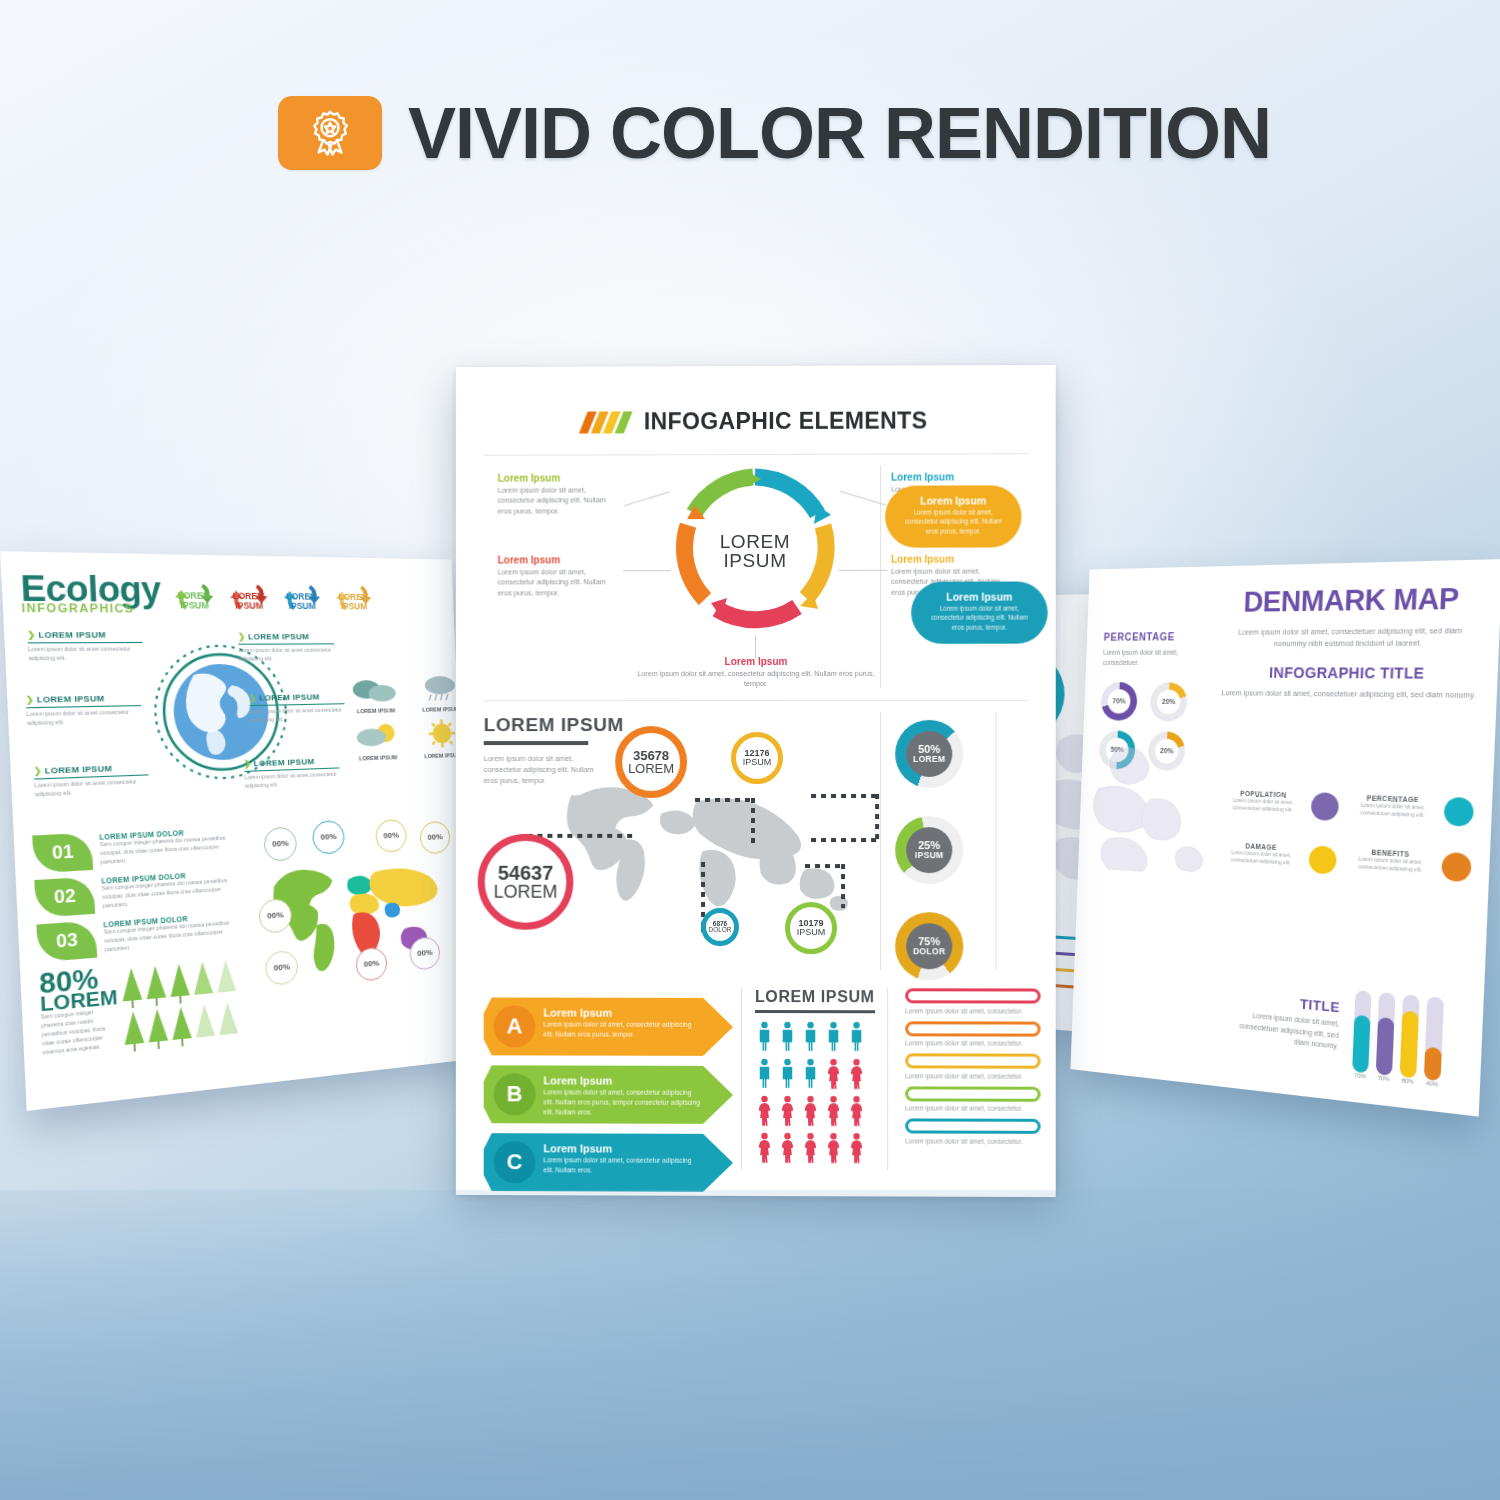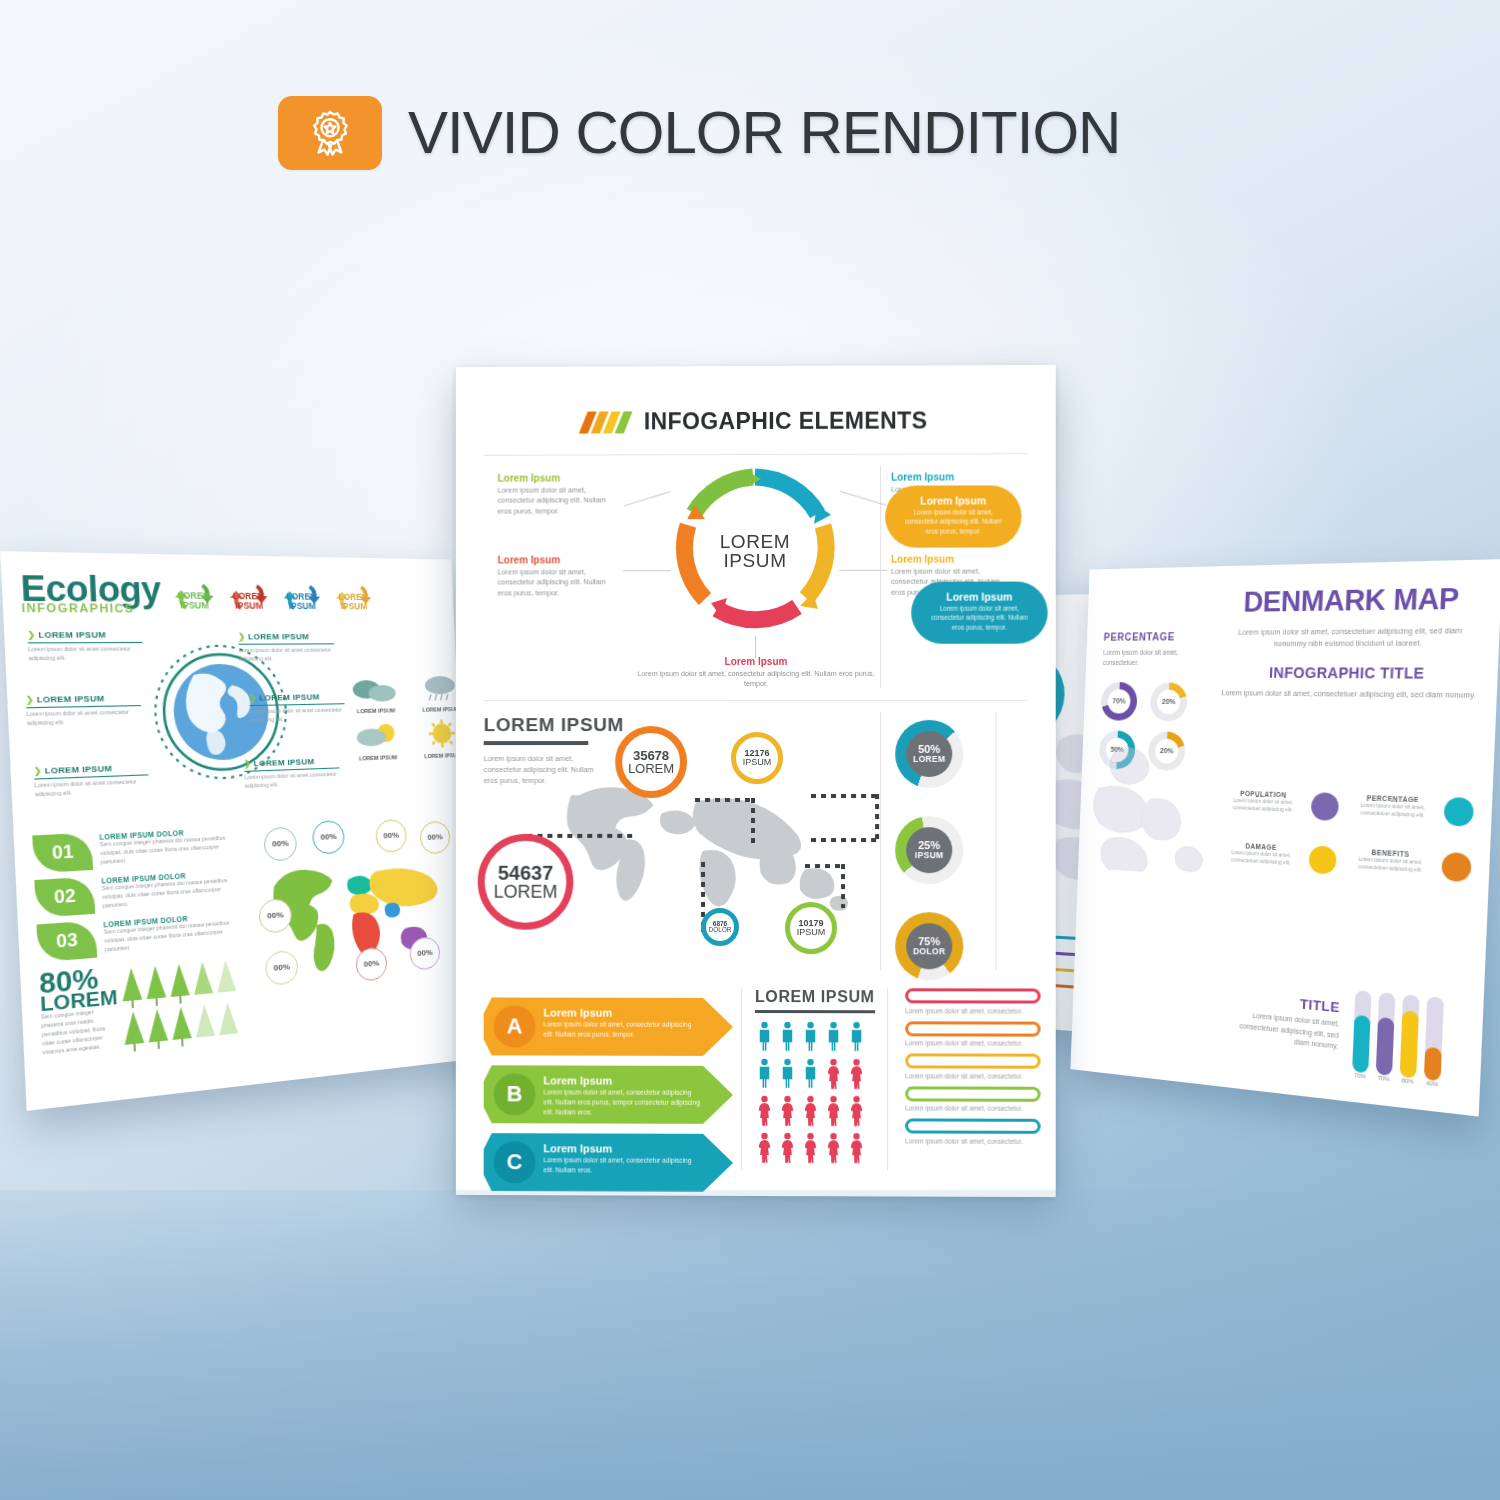--- a/index.html
+++ b/index.html
@@ -13,21 +13,21 @@
     position:relative;width:1500px;height:1500px;overflow:hidden;
     background:
       radial-gradient(ellipse 1100px 700px at 46% 30%, rgba(255,255,255,.95) 0%, rgba(255,255,255,0) 62%),
       linear-gradient(152deg,#f4f8fc 0%,#eaf1f8 22%,#dde8f3 42%,#c3d8e9 60%,#9cc0d9 78%,#7ea9c8 100%);
   }
   
   .header{position:absolute;left:278px;top:96px;display:flex;align-items:center;gap:26px;}
   .badge-tile{width:104px;height:74px;border-radius:14px;background:#F2942B;
     display:flex;align-items:center;justify-content:center;box-shadow:0 1px 3px rgba(0,0,0,.08);}
   .badge-tile svg{width:52px;height:52px;}
-  .headline{font-size:60px;font-weight:normal;letter-spacing:-1px;color:#33383c;
+  .headline{font-size:72px;font-weight:bold;letter-spacing:-1px;color:#33383c;
     line-height:1;white-space:nowrap;text-shadow:0 2px 3px rgba(120,140,160,.35);}
 
   
   .poster{position:absolute;background:#fff;overflow:hidden;}
   .poster::after{content:"";position:absolute;inset:0;pointer-events:none;}
 
   
   #center-poster{
     left:455px;top:366px;width:600px;height:830px;
     box-shadow:0 18px 40px rgba(40,70,100,.30), 0 2px 6px rgba(40,70,100,.18);

